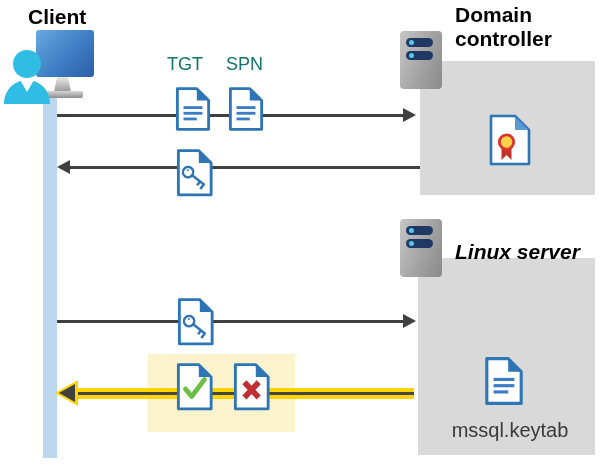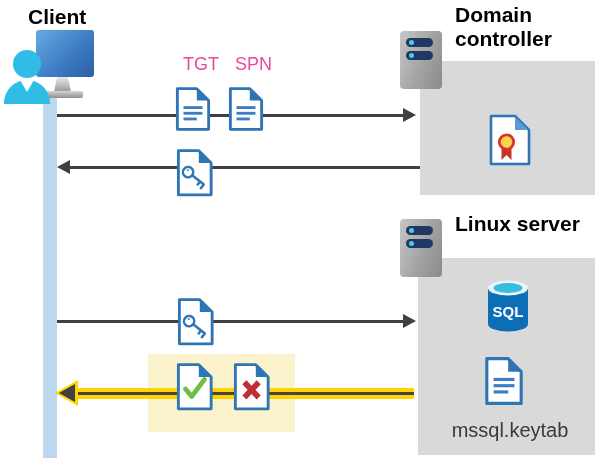--- a/index.html
+++ b/index.html
@@ -2,21 +2,21 @@
 <html><head>
 <meta charset="utf-8">
 <style>
   html,body{margin:0;padding:0;background:#fff;}
   .canvas{position:relative;width:600px;height:468px;background:#fff;overflow:hidden;
           font-family:"Liberation Sans",sans-serif;}
   .abs{position:absolute;}
 
   
   .actor-label{font-weight:bold;color:#000000;font-size:21px;line-height:24px;z-index:5;}
-  .small-label{color:#ec4899;font-size:18px;text-align:right;z-index:5;}
+  .small-label{color:#0f766e;font-size:18px;text-align:left;z-index:5;}
   .caption{color:#3a3a3a;font-size:20px;text-align:center;z-index:5;}
 
   
   .lifeline{left:43px;top:92px;width:14px;height:366px;background:#BDD7EE;z-index:1;}
 
   
   .panel{background:#D9D9D9;z-index:1;}
   .panel-dc{left:420px;top:61px;width:175px;height:134px;}
   .panel-linux{left:418px;top:258px;width:177px;height:197px;}
 
@@ -87,21 +87,21 @@
 
   <div class="abs actor-label" style="left:28px;top:5px;">Client</div>
   <div class="abs monitor-screen"></div>
   <div class="abs monitor-neck"></div>
   <div class="abs monitor-base"></div>
   <div class="abs person-head"></div>
   <div class="abs person-body"></div>
   <div class="abs person-collar"></div>
 
   <div class="abs small-label" style="left:167px;top:54px;width:52px;">TGT</div>
-  <div class="abs small-label" style="left:220px;top:54px;width:52px;">SPN</div>
+  <div class="abs small-label" style="left:226px;top:54px;width:52px;">SPN</div>
 
   <div class="abs icon" style="left:175px;top:86px;">
     <svg width="36" height="46" viewBox="0 0 38 48">
       <path d="M2.5 2.5 H23 L35.5 15 V45.5 H2.5 Z" fill="#fff" stroke="#2E75B6" stroke-width="3" stroke-linejoin="round"></path>
       <path d="M23 3 L35 15 H23 Z" fill="#2E75B6"></path>
       <rect x="9" y="21" width="20" height="3" fill="#3C7DC4"></rect>
       <rect x="9" y="27" width="20" height="3" fill="#3C7DC4"></rect>
       <rect x="9" y="33" width="14" height="3" fill="#3C7DC4"></rect>
     </svg>
   </div>
@@ -174,38 +174,30 @@
   <div class="abs icon" style="left:489px;top:114px;">
     <svg width="42" height="52" viewBox="0 0 42 52">
       <path d="M2 2 H26 L40 16 V50 H2 Z" fill="#fff" stroke="#2E75B6" stroke-width="2.6" stroke-linejoin="round"></path>
       <path d="M26 2.5 L39.5 16 H26 Z" fill="#5B9BD5"></path>
       <path d="M12.5 33 V46 L17.5 41 L22.5 46 V33 Z" fill="#C4342B"></path>
       <circle cx="17.5" cy="28" r="8.6" fill="#D8342C"></circle>
       <circle cx="17.5" cy="28" r="5.8" fill="#FFD24A"></circle>
     </svg>
   </div>
 
-  <div class="abs actor-label" style="left:455px;top:212px;width:140px;">Linux server</div>
+  <div class="abs actor-label" style="left:455px;top:240px;width:140px;font-style:italic;">Linux server</div>
   <div class="abs server" style="left:400px;top:219px;">
     <div class="bar b1">
         <div class="dot"></div>
       </div>
     <div class="bar b2">
         <div class="dot"></div>
       </div>
   </div>
 
-  <div class="abs icon" style="left:486px;top:280px;">
-    <svg width="44" height="54" viewBox="0 0 44 54">
-      <path d="M2 8 L2 44 A20 7.5 0 0 0 42 44 L42 8 Z" fill="#0D6EB8"></path>
-      <ellipse cx="22" cy="8" rx="20" ry="7.5" fill="#EAF6FB"></ellipse>
-      <ellipse cx="22" cy="8" rx="14.5" ry="5" fill="#35BEDD"></ellipse>
-      <text x="22" y="37" text-anchor="middle" font-size="15" font-weight="bold" font-family="Liberation Sans, sans-serif" fill="#fff">SQL</text>
-    </svg>
-  </div>
 
   <div class="abs icon" style="left:484px;top:356px;">
     <svg width="40" height="50" viewBox="0 0 38 48">
       <path d="M2.5 2.5 H23 L35.5 15 V45.5 H2.5 Z" fill="#fff" stroke="#2E75B6" stroke-width="3" stroke-linejoin="round"></path>
       <path d="M23 3 L35 15 H23 Z" fill="#2E75B6"></path>
       <rect x="9" y="21" width="20" height="3" fill="#3C7DC4"></rect>
       <rect x="9" y="27" width="20" height="3" fill="#3C7DC4"></rect>
       <rect x="9" y="33" width="14" height="3" fill="#3C7DC4"></rect>
     </svg>
   </div>

